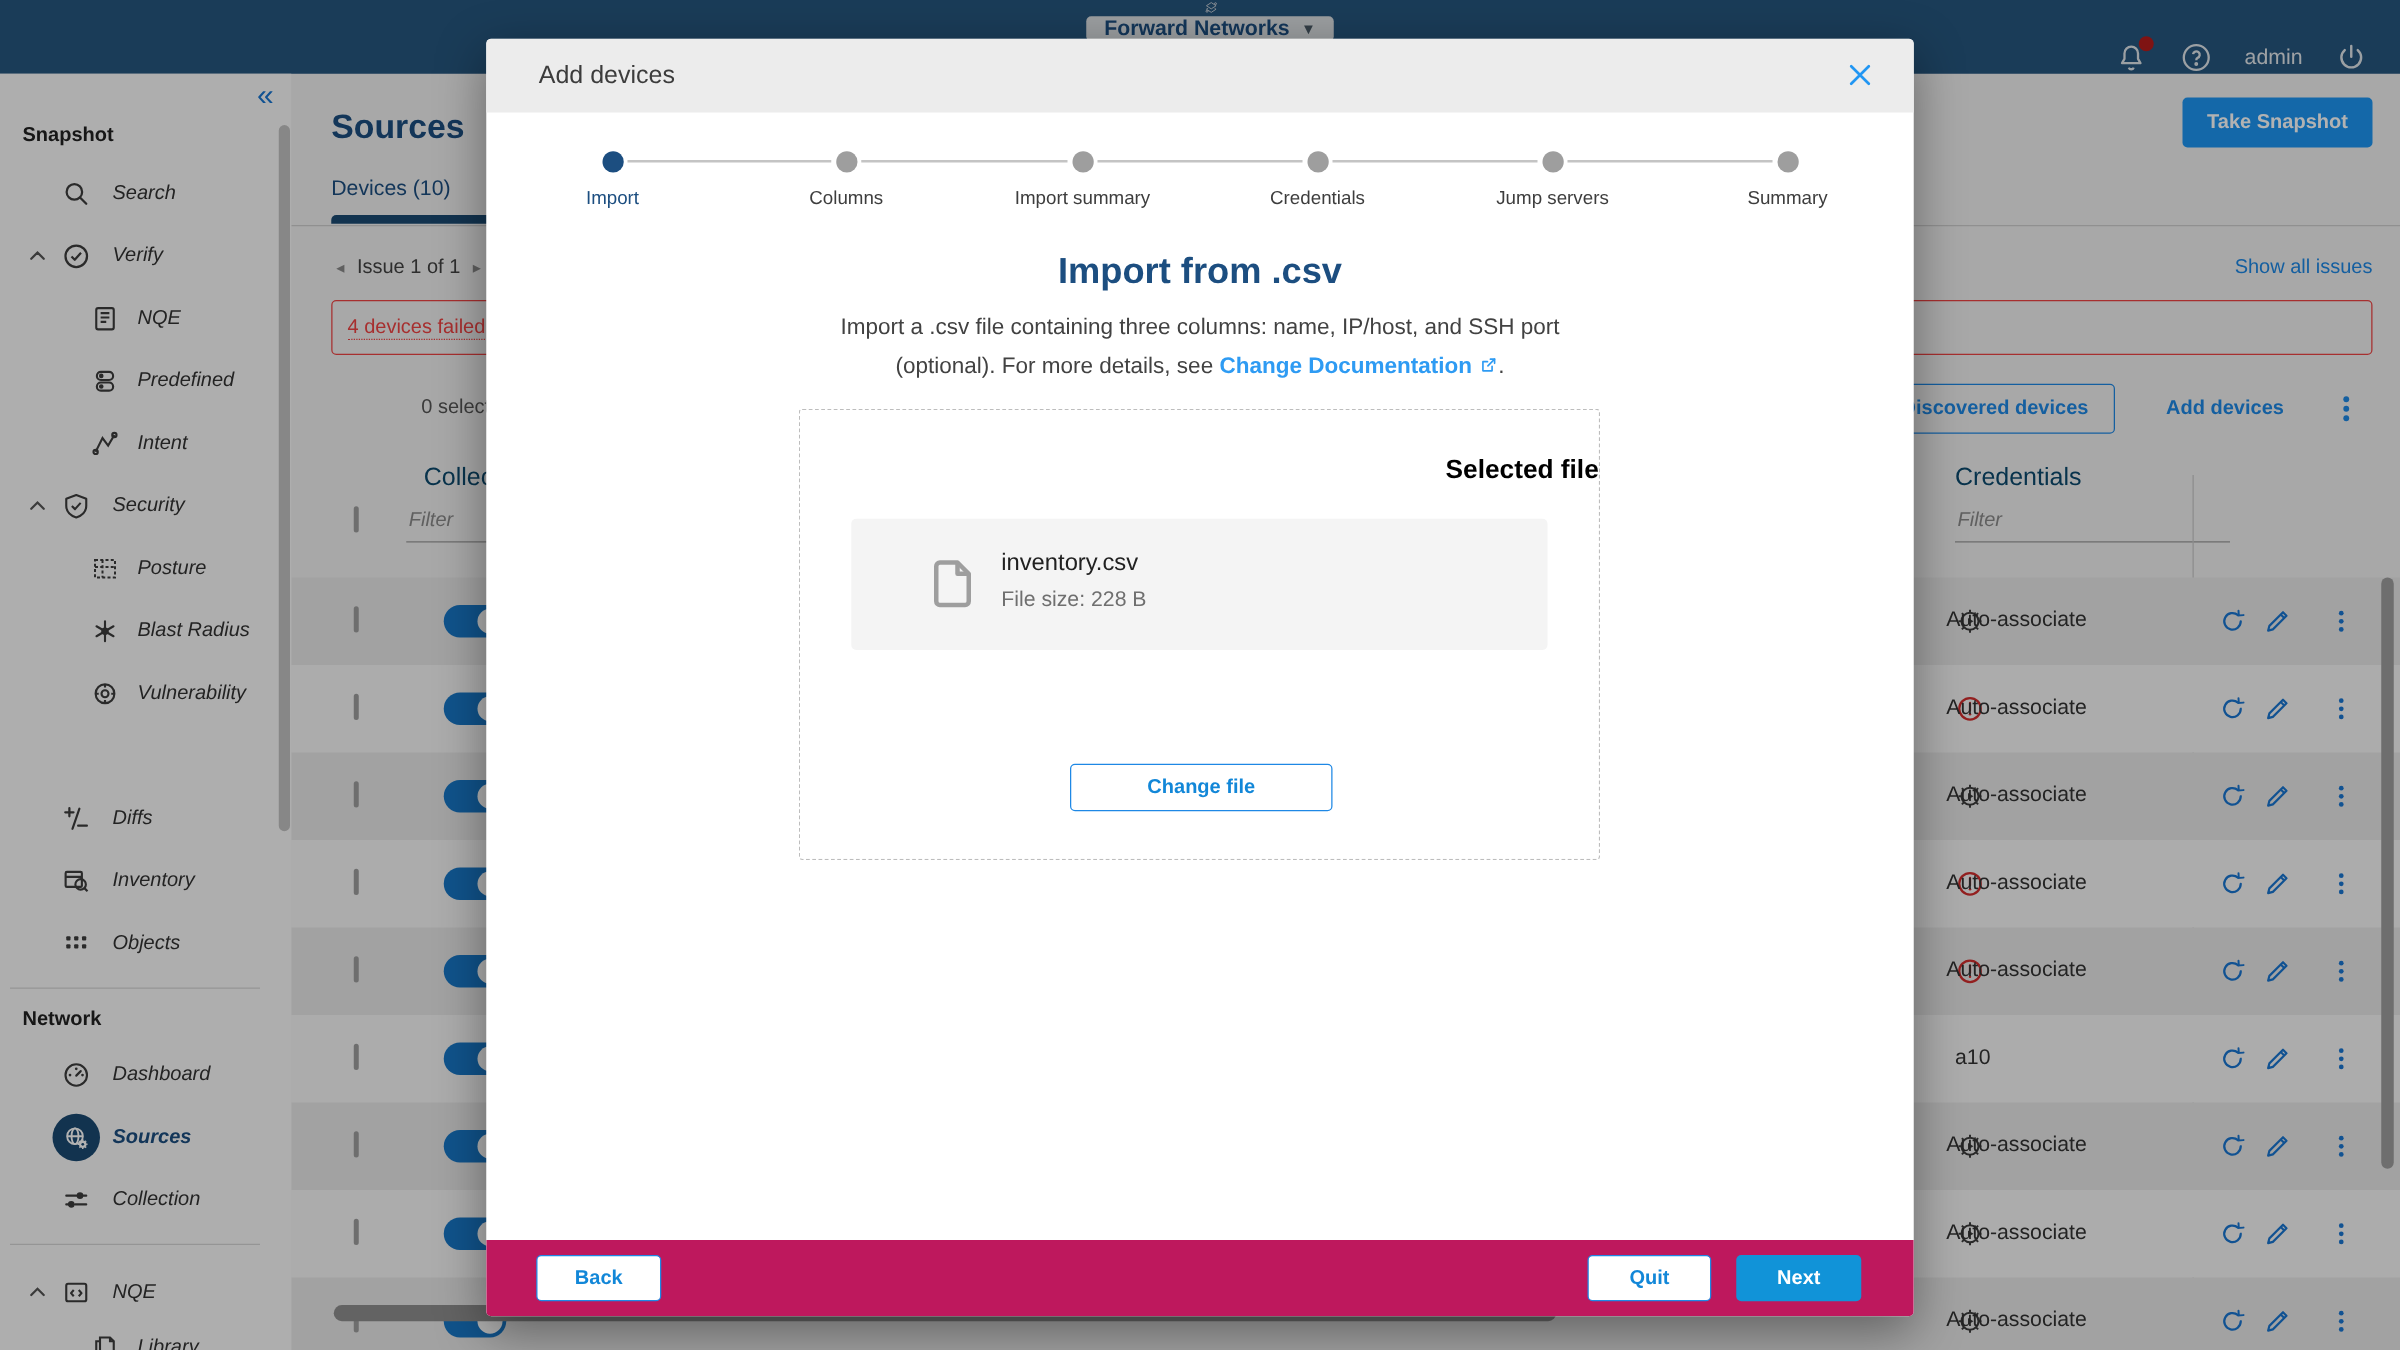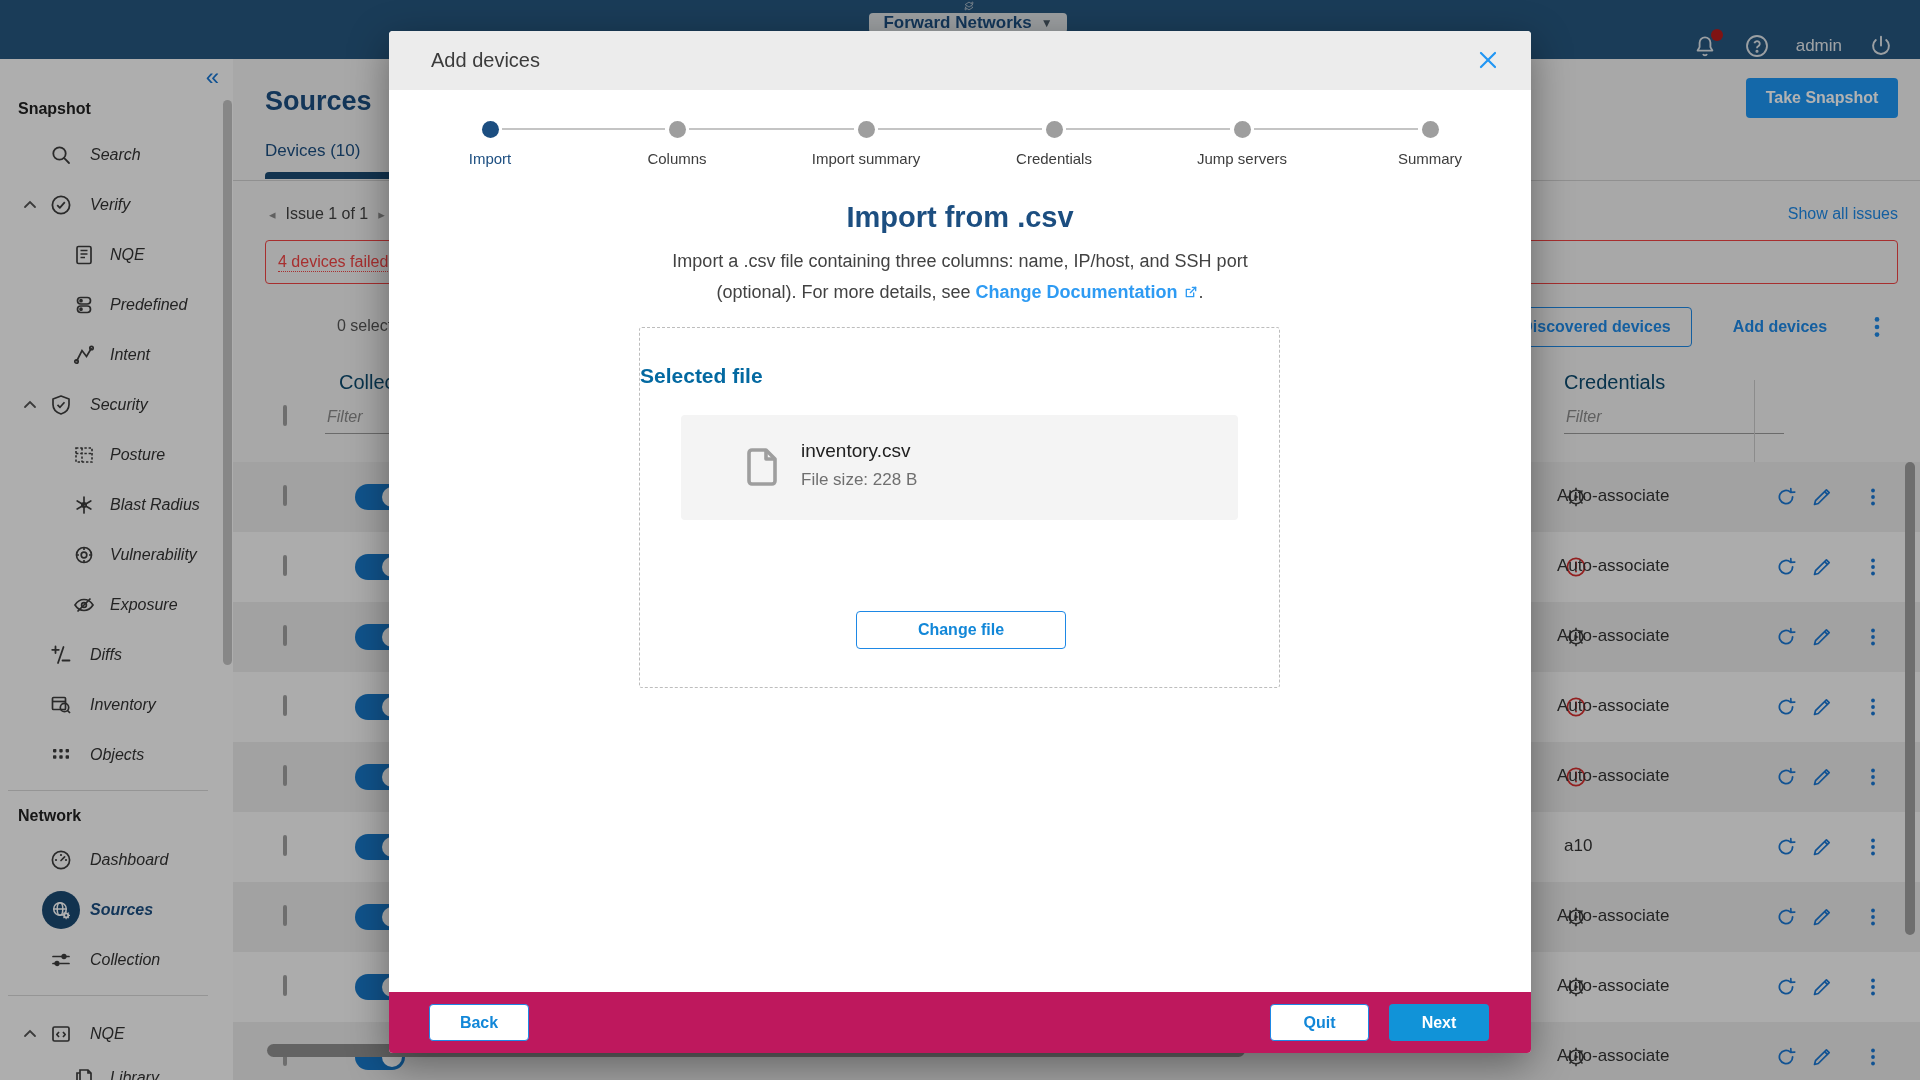--- a/index.html
+++ b/index.html
@@ -97,21 +97,21 @@
   .dot{display:block;margin:0 auto;width:17px;height:17px;border-radius:50%;background:#9e9e9e;}
   .dot.active{background:#1c4e80;}
   .step-label{display:block;margin-top:12px;font-size:15px;color:#3d3d3d;}
   .step-label.active{color:#1c4e80;}
   .seg{position:absolute;top:97px;height:2px;background:#c4c4c4;}
   .modal-h1{position:absolute;left:0;top:170px;width:1142px;text-align:center;font-size:29px;font-weight:bold;color:#1c4e80;}
   .modal-desc{position:absolute;left:251px;top:215px;width:640px;text-align:center;font-size:18px;line-height:31px;color:#424242;margin:0;}
   .doc-link{color:#2e9bf3;font-weight:bold;cursor:pointer;text-decoration:none;white-space:nowrap;}
   .ext-ic{display:inline-block;width:16px;height:16px;vertical-align:-2px;color:#2e9bf3;}
   .drop-zone{position:absolute;left:250px;top:296px;width:641px;height:361px;border:1px dashed #bdbdbd;border-radius:3px;box-sizing:border-box;}
-  .sel-file-h{position:absolute;left:0;top:36px;width:100%;text-align:left;font-size:21px;font-weight:bold;color:#0369a1;}
+  .sel-file-h{position:absolute;left:0;top:36px;width:100%;text-align:right;font-size:21px;font-weight:bold;color:#000000;}
   .file-row{position:absolute;left:41px;top:87px;width:557px;height:105px;background:#f4f4f4;border-radius:4px;}
   .file-ic{position:absolute;left:57px;top:28px;width:48px;height:48px;color:#9e9e9e;}
   .file-name{position:absolute;left:120px;top:25px;font-size:19px;font-weight:normal;color:#212121;}
   .file-size{position:absolute;left:120px;top:55px;font-size:17px;color:#6f6f6f;}
   .or-wrap{position:absolute;left:0;top:226px;width:100%;display:flex;align-items:center;justify-content:center;gap:18px;}
   .or-line{width:58px;height:1px;background:#d0d0d0;}
   .or-text{font-size:16px;color:#8a8a8a;}
   .change-btn{position:absolute;left:216px;top:283px;width:210px;height:38px;background:#fff;border:1px solid #1e88e5;
     border-radius:4px;color:#1287d8;font-size:16px;font-weight:bold;font-family:inherit;cursor:pointer;}
   .modal-ftr{position:absolute;left:0;top:961px;width:1142px;height:61px;background:#be185d;}
@@ -264,30 +264,20 @@
       <span class="nav-ic">
         <svg viewBox="0 0 24 24" fill="none" stroke="currentColor" stroke-width="1.7">
             <circle cx="12" cy="12" r="7.5"></circle>
             <circle cx="12" cy="12" r="2.8"></circle>
             <path d="M12 4.5V7M12 17v2.5M4.5 12H7M17 12h2.5"></path>
           </svg>
       </span>
       <span class="nav-label">Vulnerability</span>
     </div>
 
-    <div class="nav-row child" style="top:521px">
-      <span class="nav-ic">
-        <svg viewBox="0 0 24 24" fill="none" stroke="currentColor" stroke-width="1.7">
-            <path d="M3 12s3.5-5.5 9-5.5S21 12 21 12s-3.5 5.5-9 5.5S3 12 3 12z"></path>
-            <circle cx="12" cy="12" r="2.4"></circle>
-            <path d="M5.5 18.5l13-13"></path>
-          </svg>
-      </span>
-      <span class="nav-label">Exposure</span>
-    </div>
 
     <div class="nav-row" style="top:571px">
       <span class="nav-ic">
         <svg viewBox="0 0 24 24" fill="none" stroke="currentColor" stroke-width="1.8" stroke-linecap="round">
             <path d="M6.5 3.5v6.5M3.2 6.8h6.6M14.5 4L9 20M13.5 17.5h7"></path>
           </svg>
       </span>
       <span class="nav-label">Diffs</span>
     </div>
 

